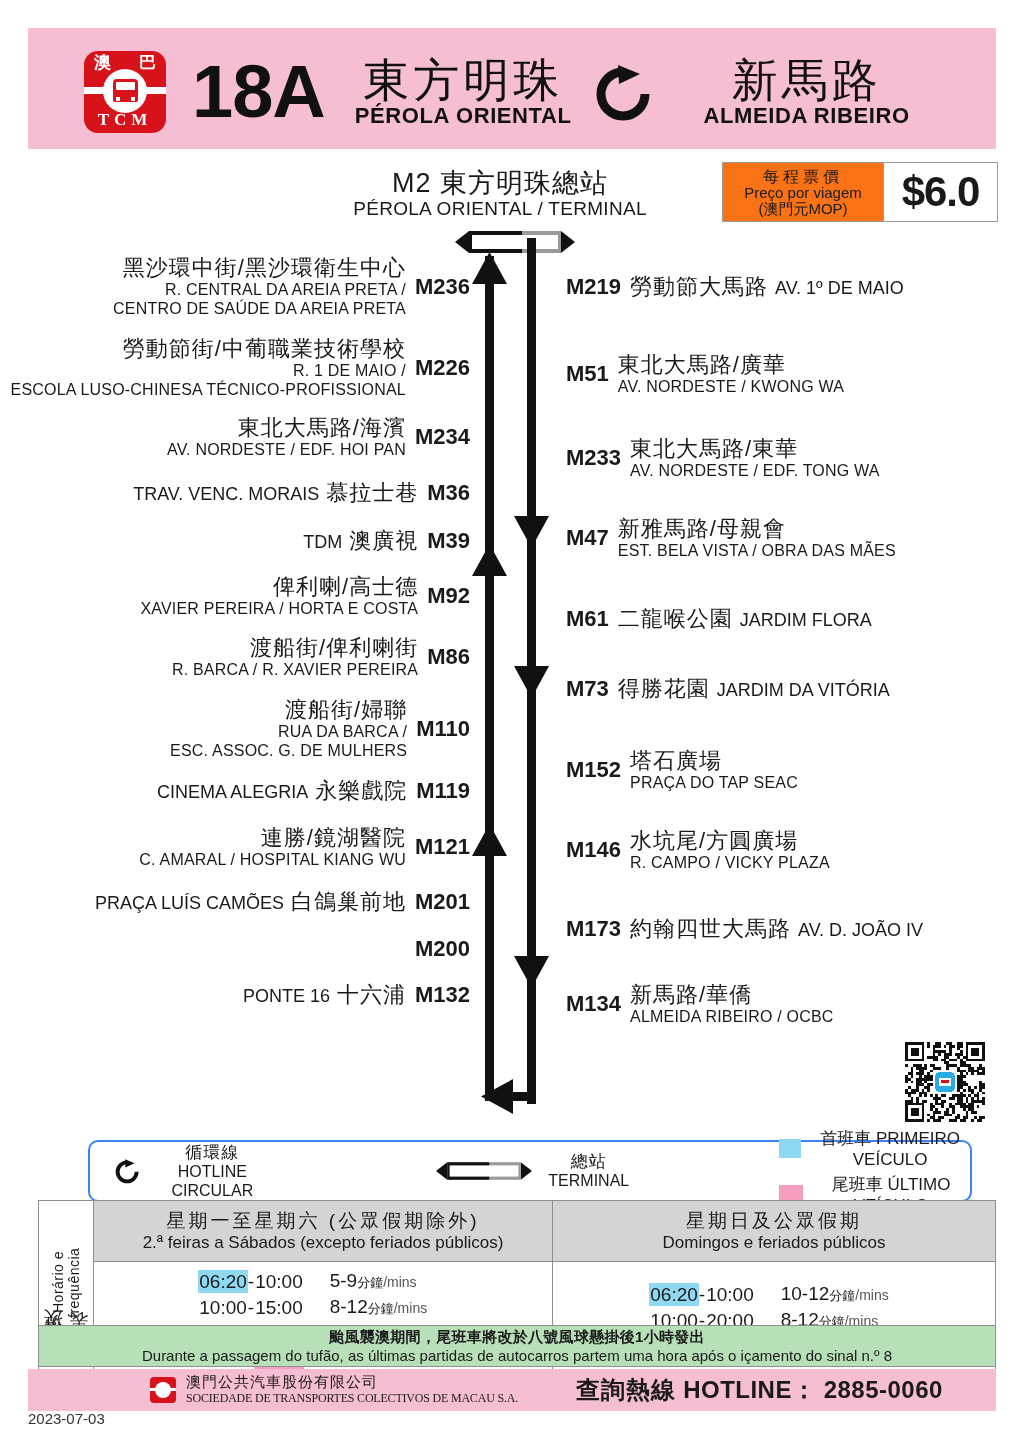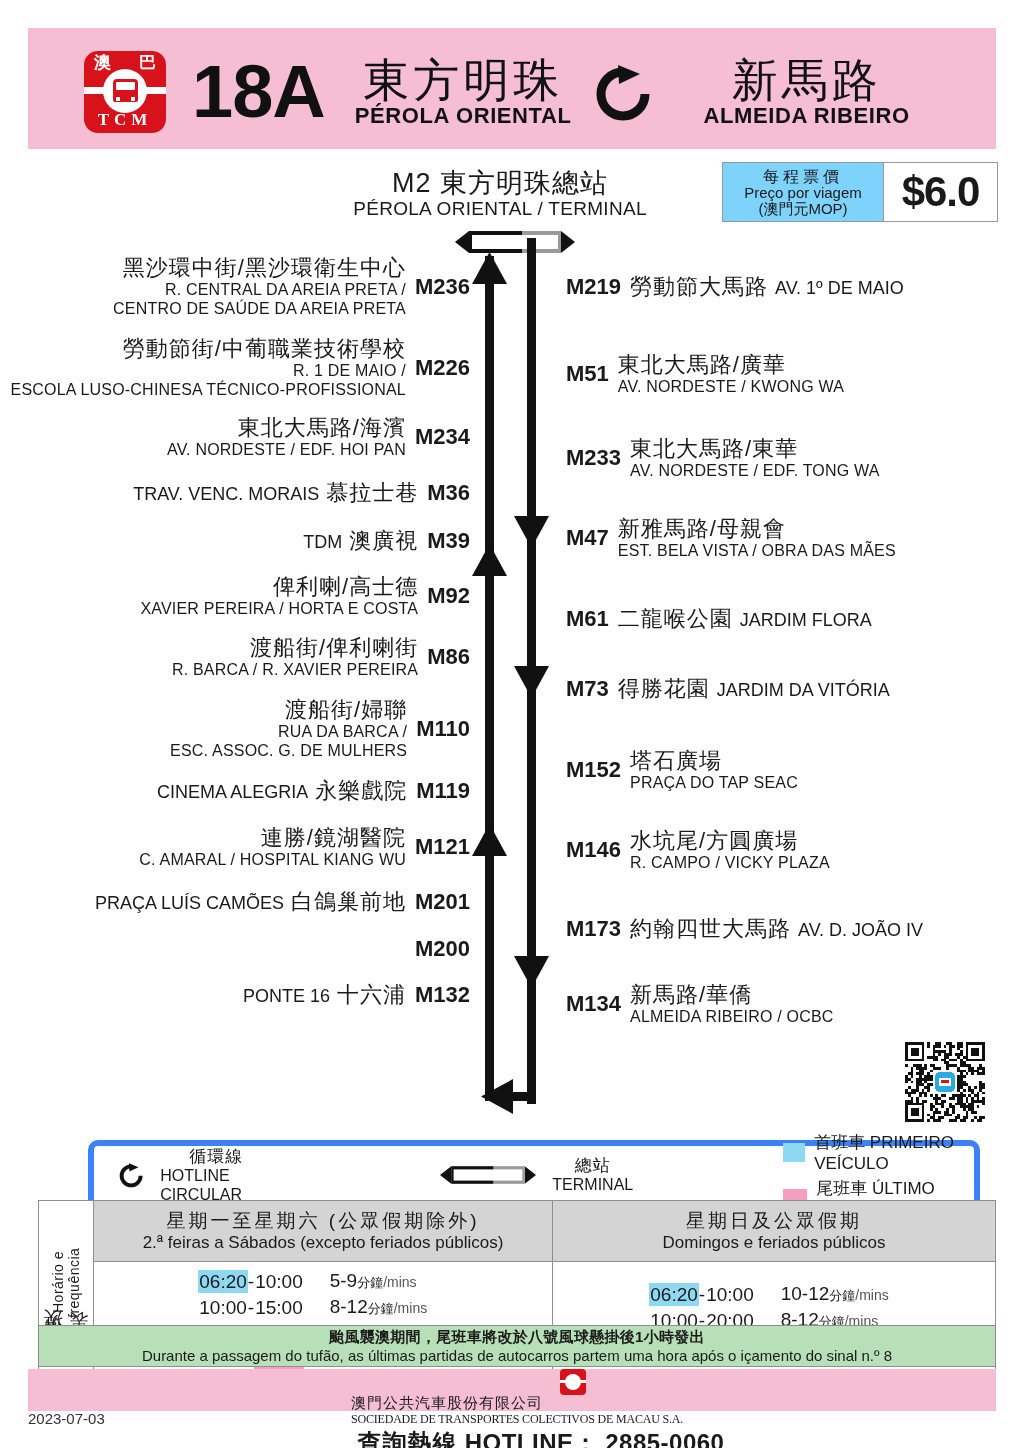--- a/index.html
+++ b/index.html
@@ -62,21 +62,21 @@
   .term-head{position:absolute;left:330px;top:168px;width:340px;text-align:center;}
   .term-cn{font-size:27px;line-height:30px;letter-spacing:1px;}
   .term-pt{font-size:19px;line-height:22px;letter-spacing:0.3px;}
 
   
   .fare{
     position:absolute;left:722px;top:162px;width:274px;height:58px;
     border:1px solid #9b9b9b;display:flex;align-items:stretch;background:#fff;
   }
   .fare-label{
-    width:160px;background:#7dd3fc;border-right:1px solid #9b9b9b;
+    width:160px;background:#f97316;border-right:1px solid #9b9b9b;
     display:flex;flex-direction:column;align-items:center;justify-content:center;
     padding:1px 0;
   }
   .fare-l1{font-size:16px;line-height:17px;letter-spacing:4px;}
   .fare-l2{font-size:15px;line-height:16px;}
   .fare-l3{font-size:15px;line-height:16px;}
   .fare-amt{
     flex:1;display:flex;align-items:center;justify-content:center;
     font-size:42px;font-weight:bold;letter-spacing:-1px;
   }
@@ -102,22 +102,22 @@
 
   
   .routeline{position:absolute;left:455px;top:228px;width:120px;height:890px;}
 
   
   .qr{position:absolute;left:905px;top:1042px;width:80px;height:80px;}
 
   
   .legend{
     position:absolute;left:88px;top:1140px;width:880px;height:58px;
-    border:6px solid #3b82f6;border-radius:10px;background:#fff;
-    display:flex;align-items:center;
+    border:2px solid #3b82f6;border-radius:10px;background:#fff;
+    display:flex;align-items:center;text-align:center;
   }
   .lg-item{display:flex;align-items:center;}
   .lg-txt{display:flex;flex-direction:column;align-items:center;line-height:19px;}
   .lg-cn{font-size:17px;letter-spacing:1px;}
   .lg-pt{font-size:16px;}
   .lg-rows{display:flex;flex-direction:column;gap:3px;}
   .lg-row{display:flex;align-items:center;gap:9px;}
   .sw{width:30px;height:19px;}
   .sw-blue{background:#8fd8f2;}
   .sw-pink{background:#f59ec0;}
@@ -156,21 +156,21 @@
     position:absolute;left:38px;top:1325px;width:958px;height:42px;
     background:#b8e0b8;border:1px solid #8f8f8f;box-sizing:border-box;
     display:flex;flex-direction:column;align-items:center;justify-content:center;
   }
   .ty-cn{font-size:15px;font-weight:bold;line-height:19px;letter-spacing:0.3px;}
   .ty-pt{font-size:15px;line-height:19px;}
 
   
   .footer{
     position:absolute;left:28px;top:1369px;width:968px;height:42px;
-    background:#f5bed2;display:flex;align-items:center;flex-direction:column;
+    background:#f5bed2;display:flex;align-items:center;
   }
   .f-logo{
     width:26px;height:26px;background:#d8121a;border-radius:4px;margin-left:122px;
     position:relative;flex:none;
   }
   .f-logo:before{
     content:"";position:absolute;left:5px;top:5px;width:16px;height:16px;
     border-radius:50%;background:#fff;
   }
   .f-logo:after{

